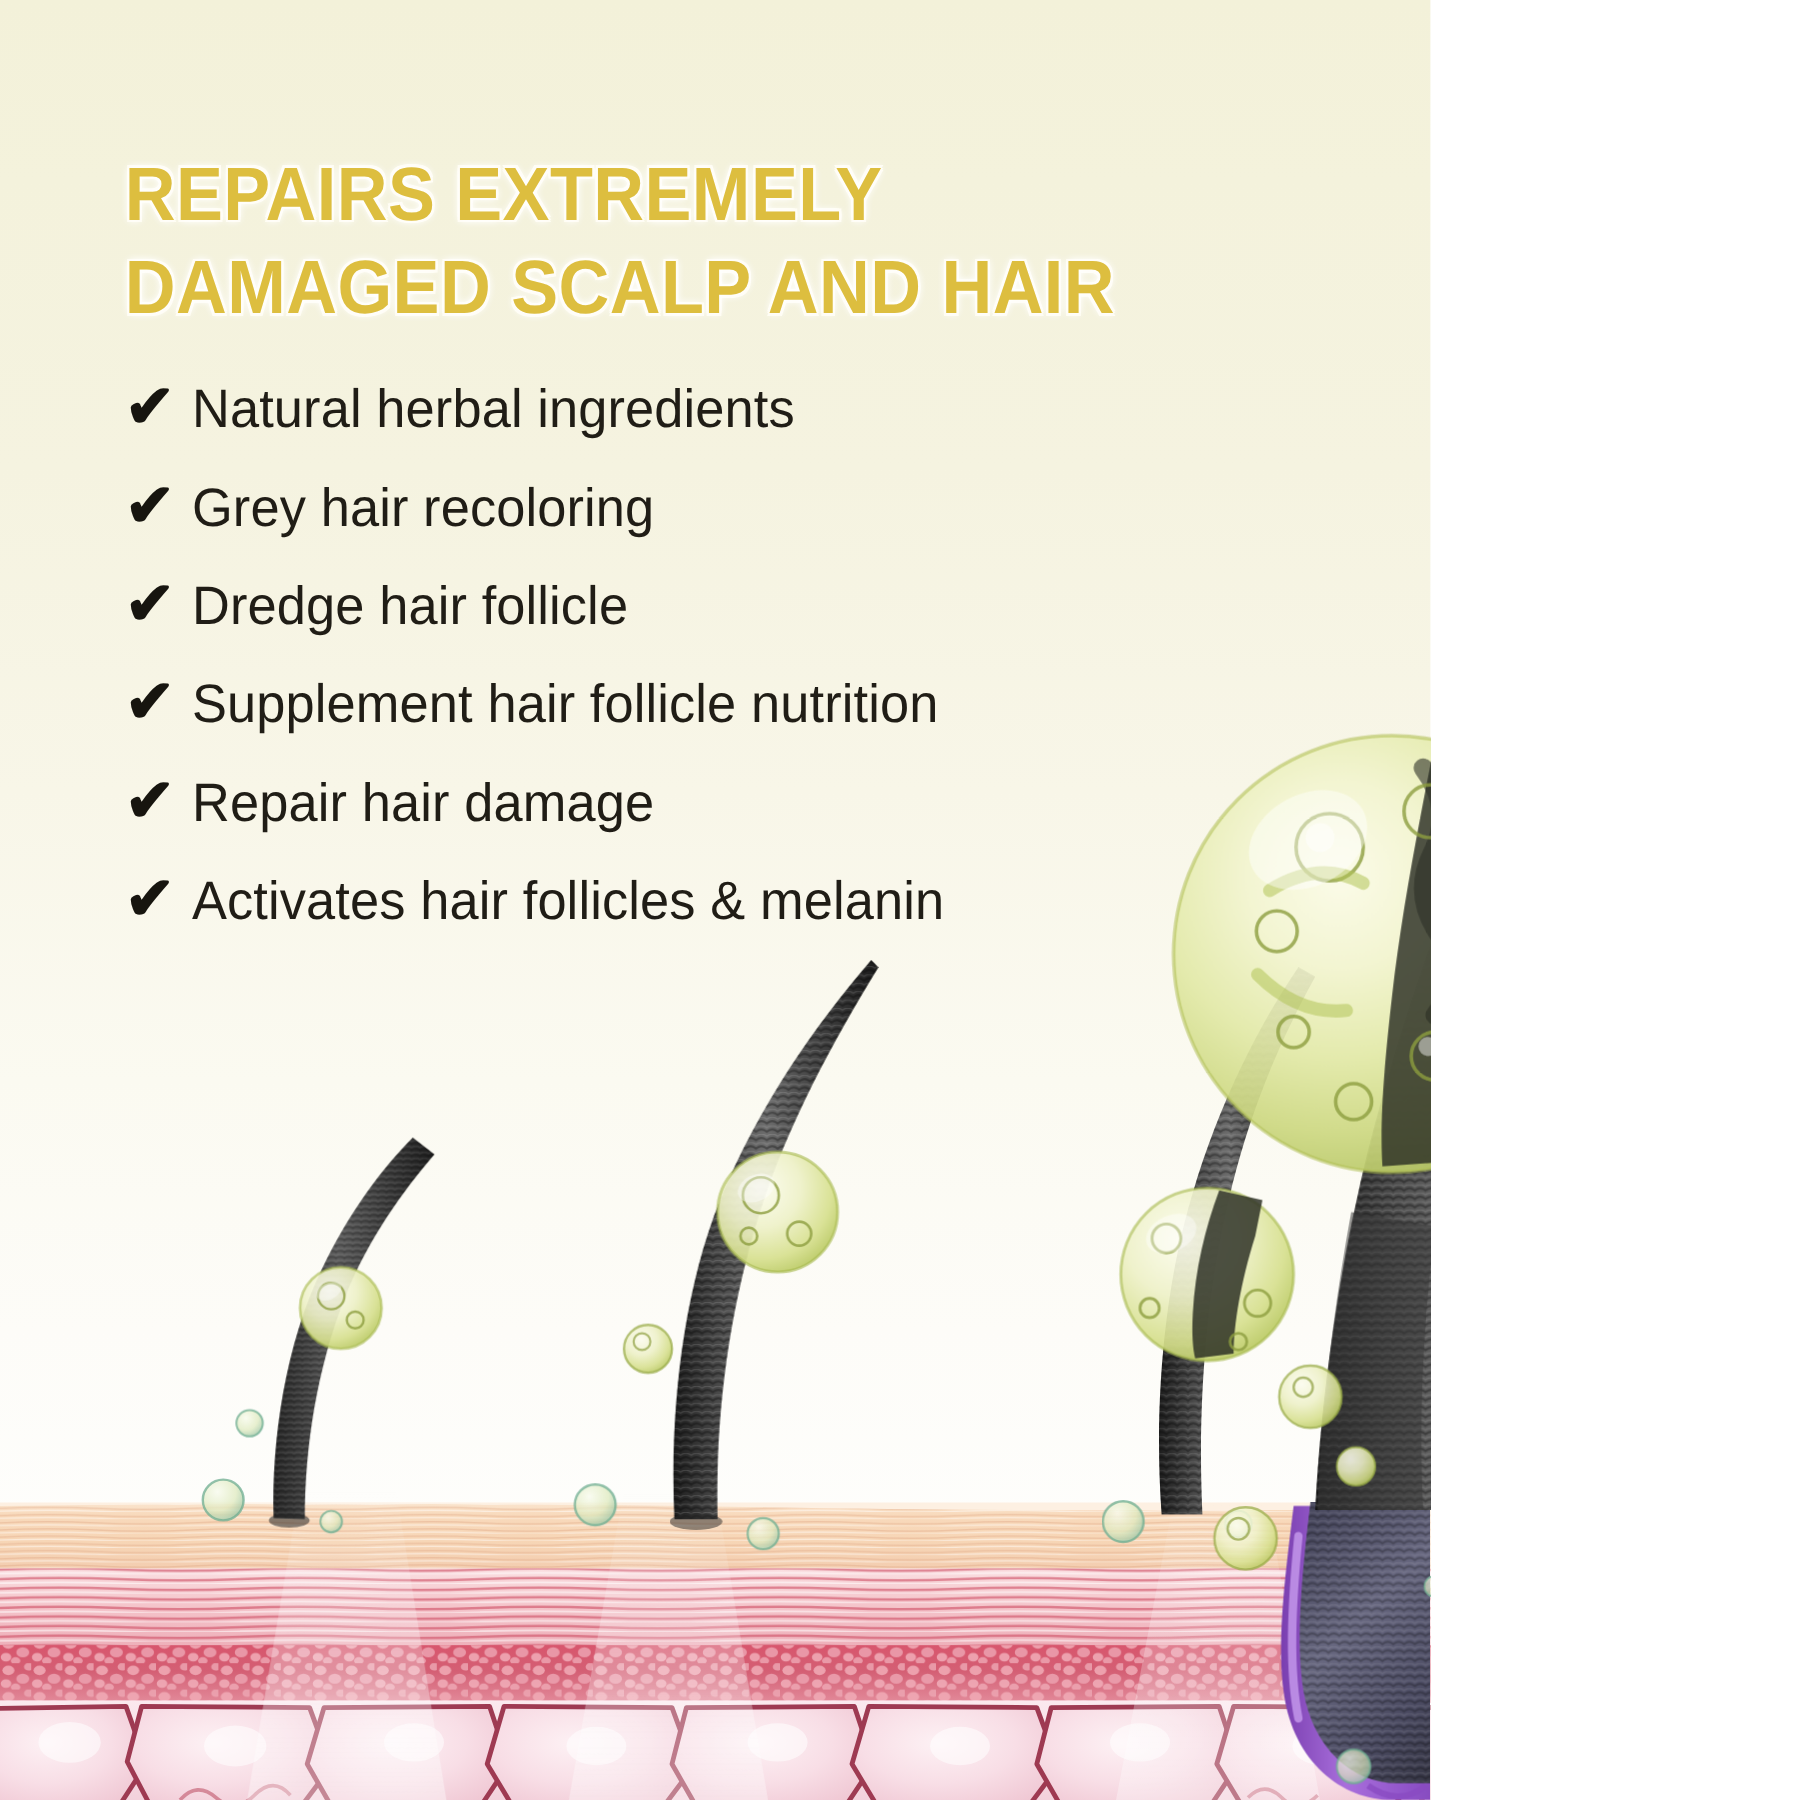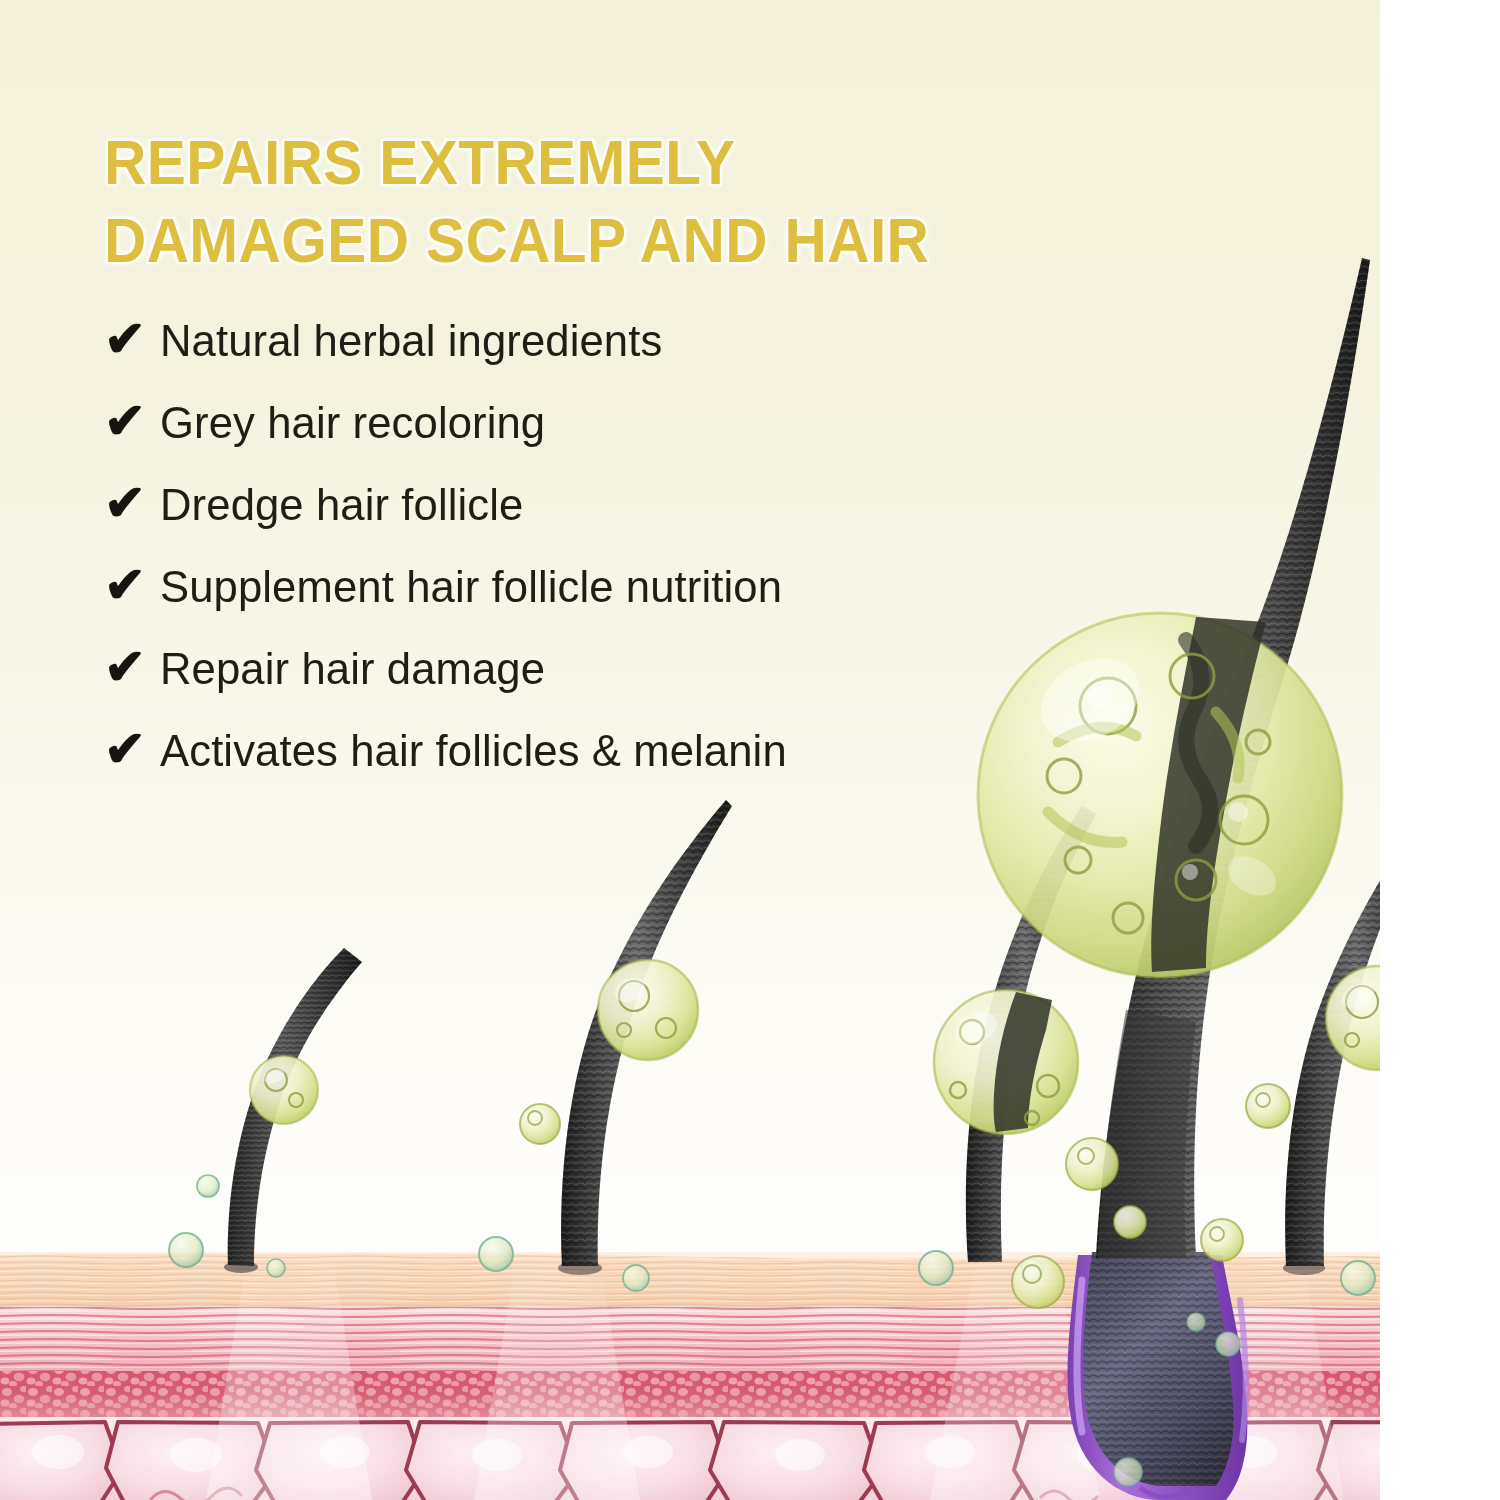--- a/index.html
+++ b/index.html
@@ -3,21 +3,21 @@
 <meta charset="utf-8">
 <title>Hair Care Product Infographic</title>
 <style>
   html, body {
     margin: 0;
     padding: 0;
     background: #ffffff;
   }
   #page {
     position: relative;
-    width: 1380px;
+    width: 1192px;
     height: 1500px;
     overflow: hidden;
     font-family: "Liberation Sans", sans-serif;
     background: linear-gradient(180deg,
         #f3f1d9 0%,
         #f4f2dc 10%,
         #f5f3e0 26%,
         #f8f6e8 44%,
         #fbfaf1 60%,
         #fdfcf8 74%,

